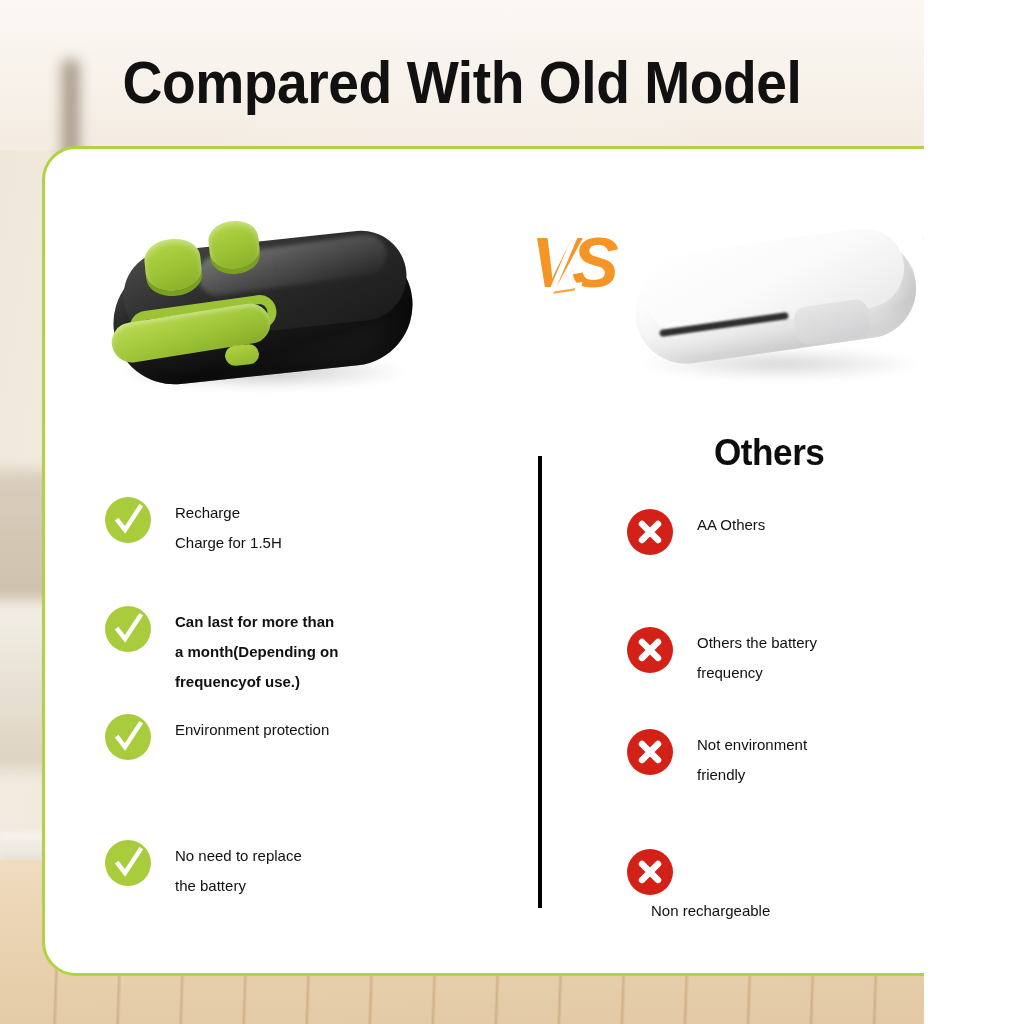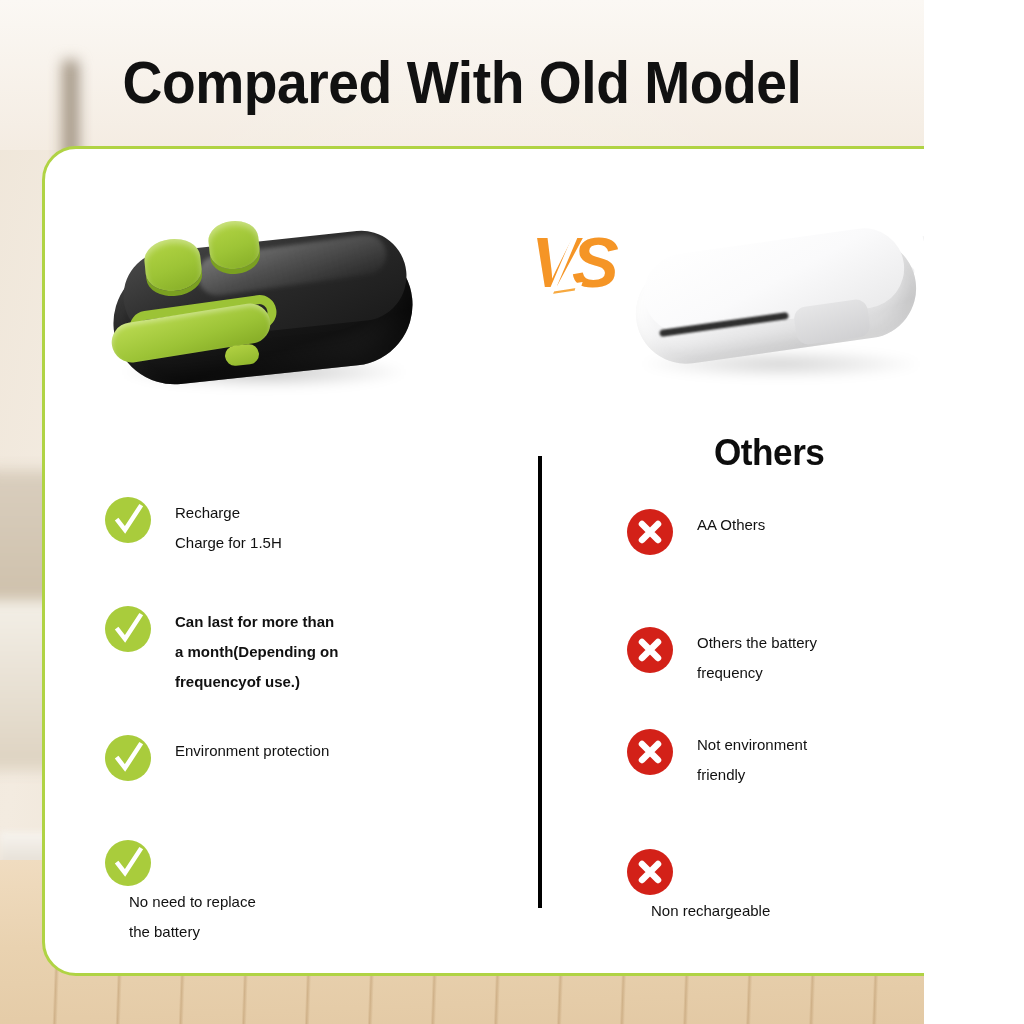--- a/index.html
+++ b/index.html
@@ -375,22 +375,22 @@
     font-size: 15px;
     line-height: 30px;
     color: #111111;
     white-space: pre-line;
     padding-top: 1px;
   }
 
   
   .f-l1 { left: 105px; top: 497px; }
   .f-l2 { left: 105px; top: 606px; font-weight: bold; }
-  .f-l3 { left: 105px; top: 735px; }
-  .f-l4 { left: 105px; top: 840px; flex-direction: column; }
+  .f-l3 { left: 105px; top: 714px; }
+  .f-l4 { left: 105px; top: 840px; }
 
   
   .f-r1 { left: 627px; top: 509px; }
   .f-r2 { left: 627px; top: 627px; }
   .f-r3 { left: 627px; top: 729px; }
   .f-r4 { left: 627px; top: 849px; flex-direction: column; }
 </style>
 </head>
 <body>
 

